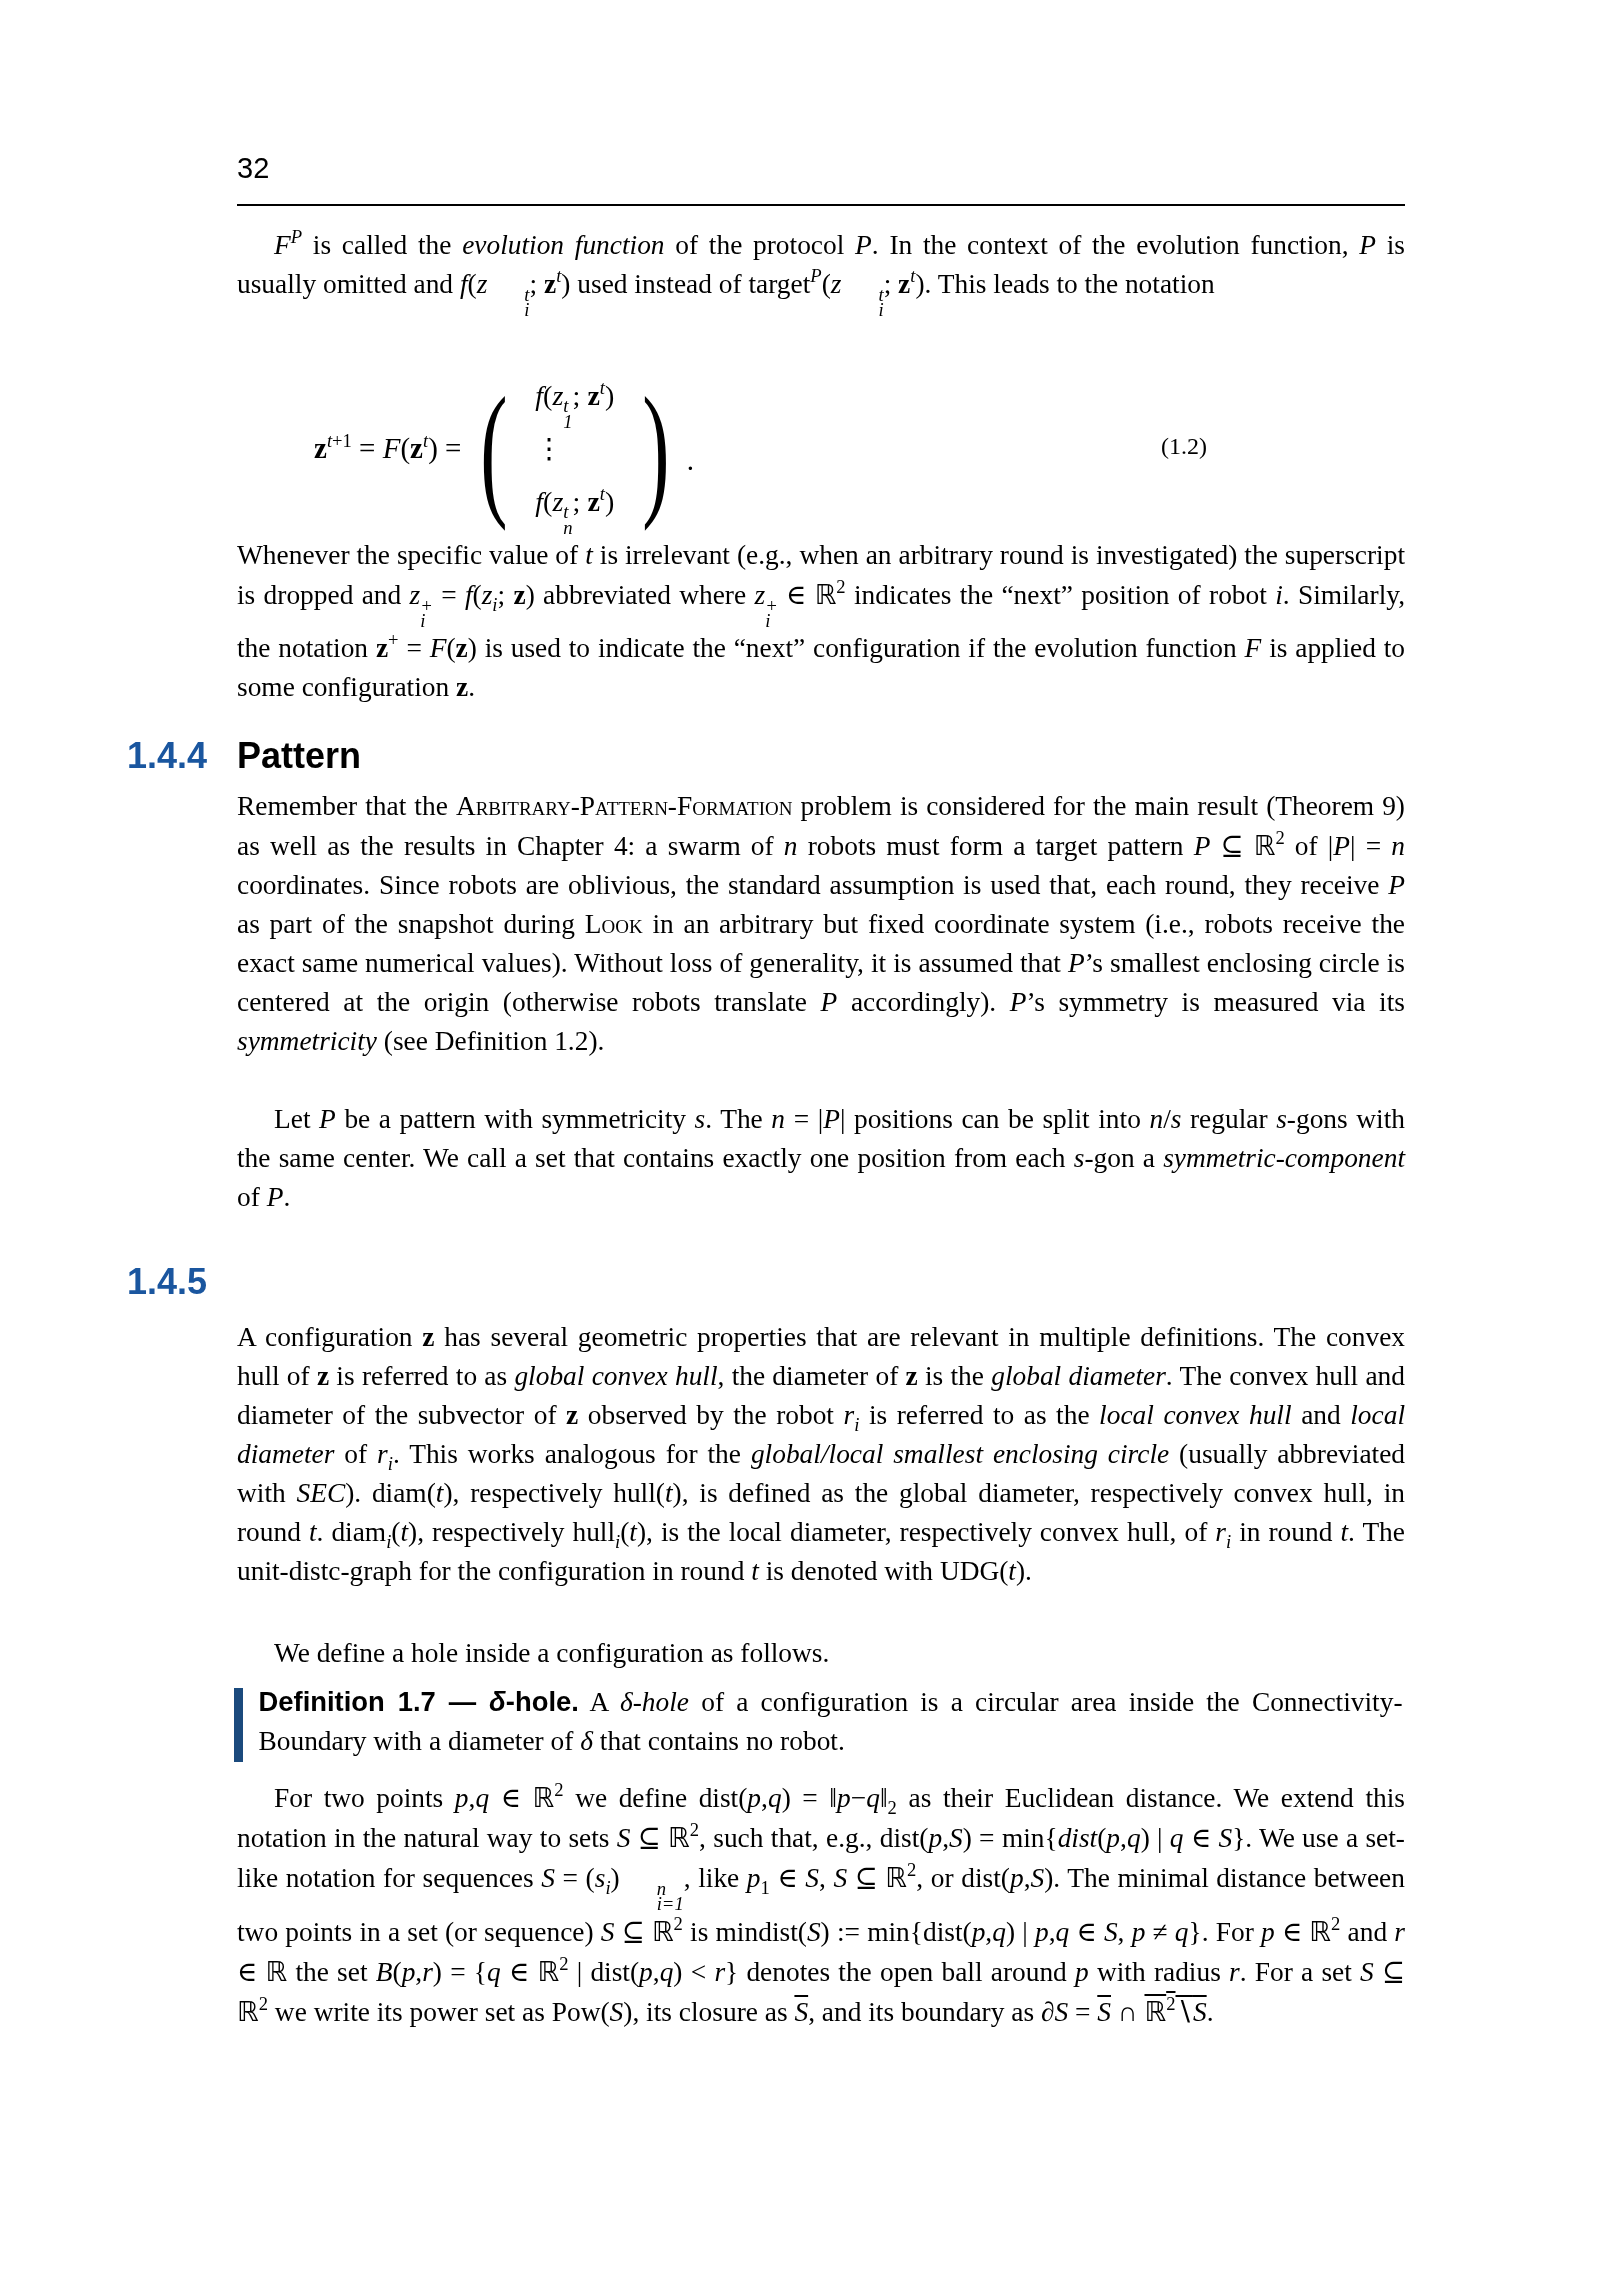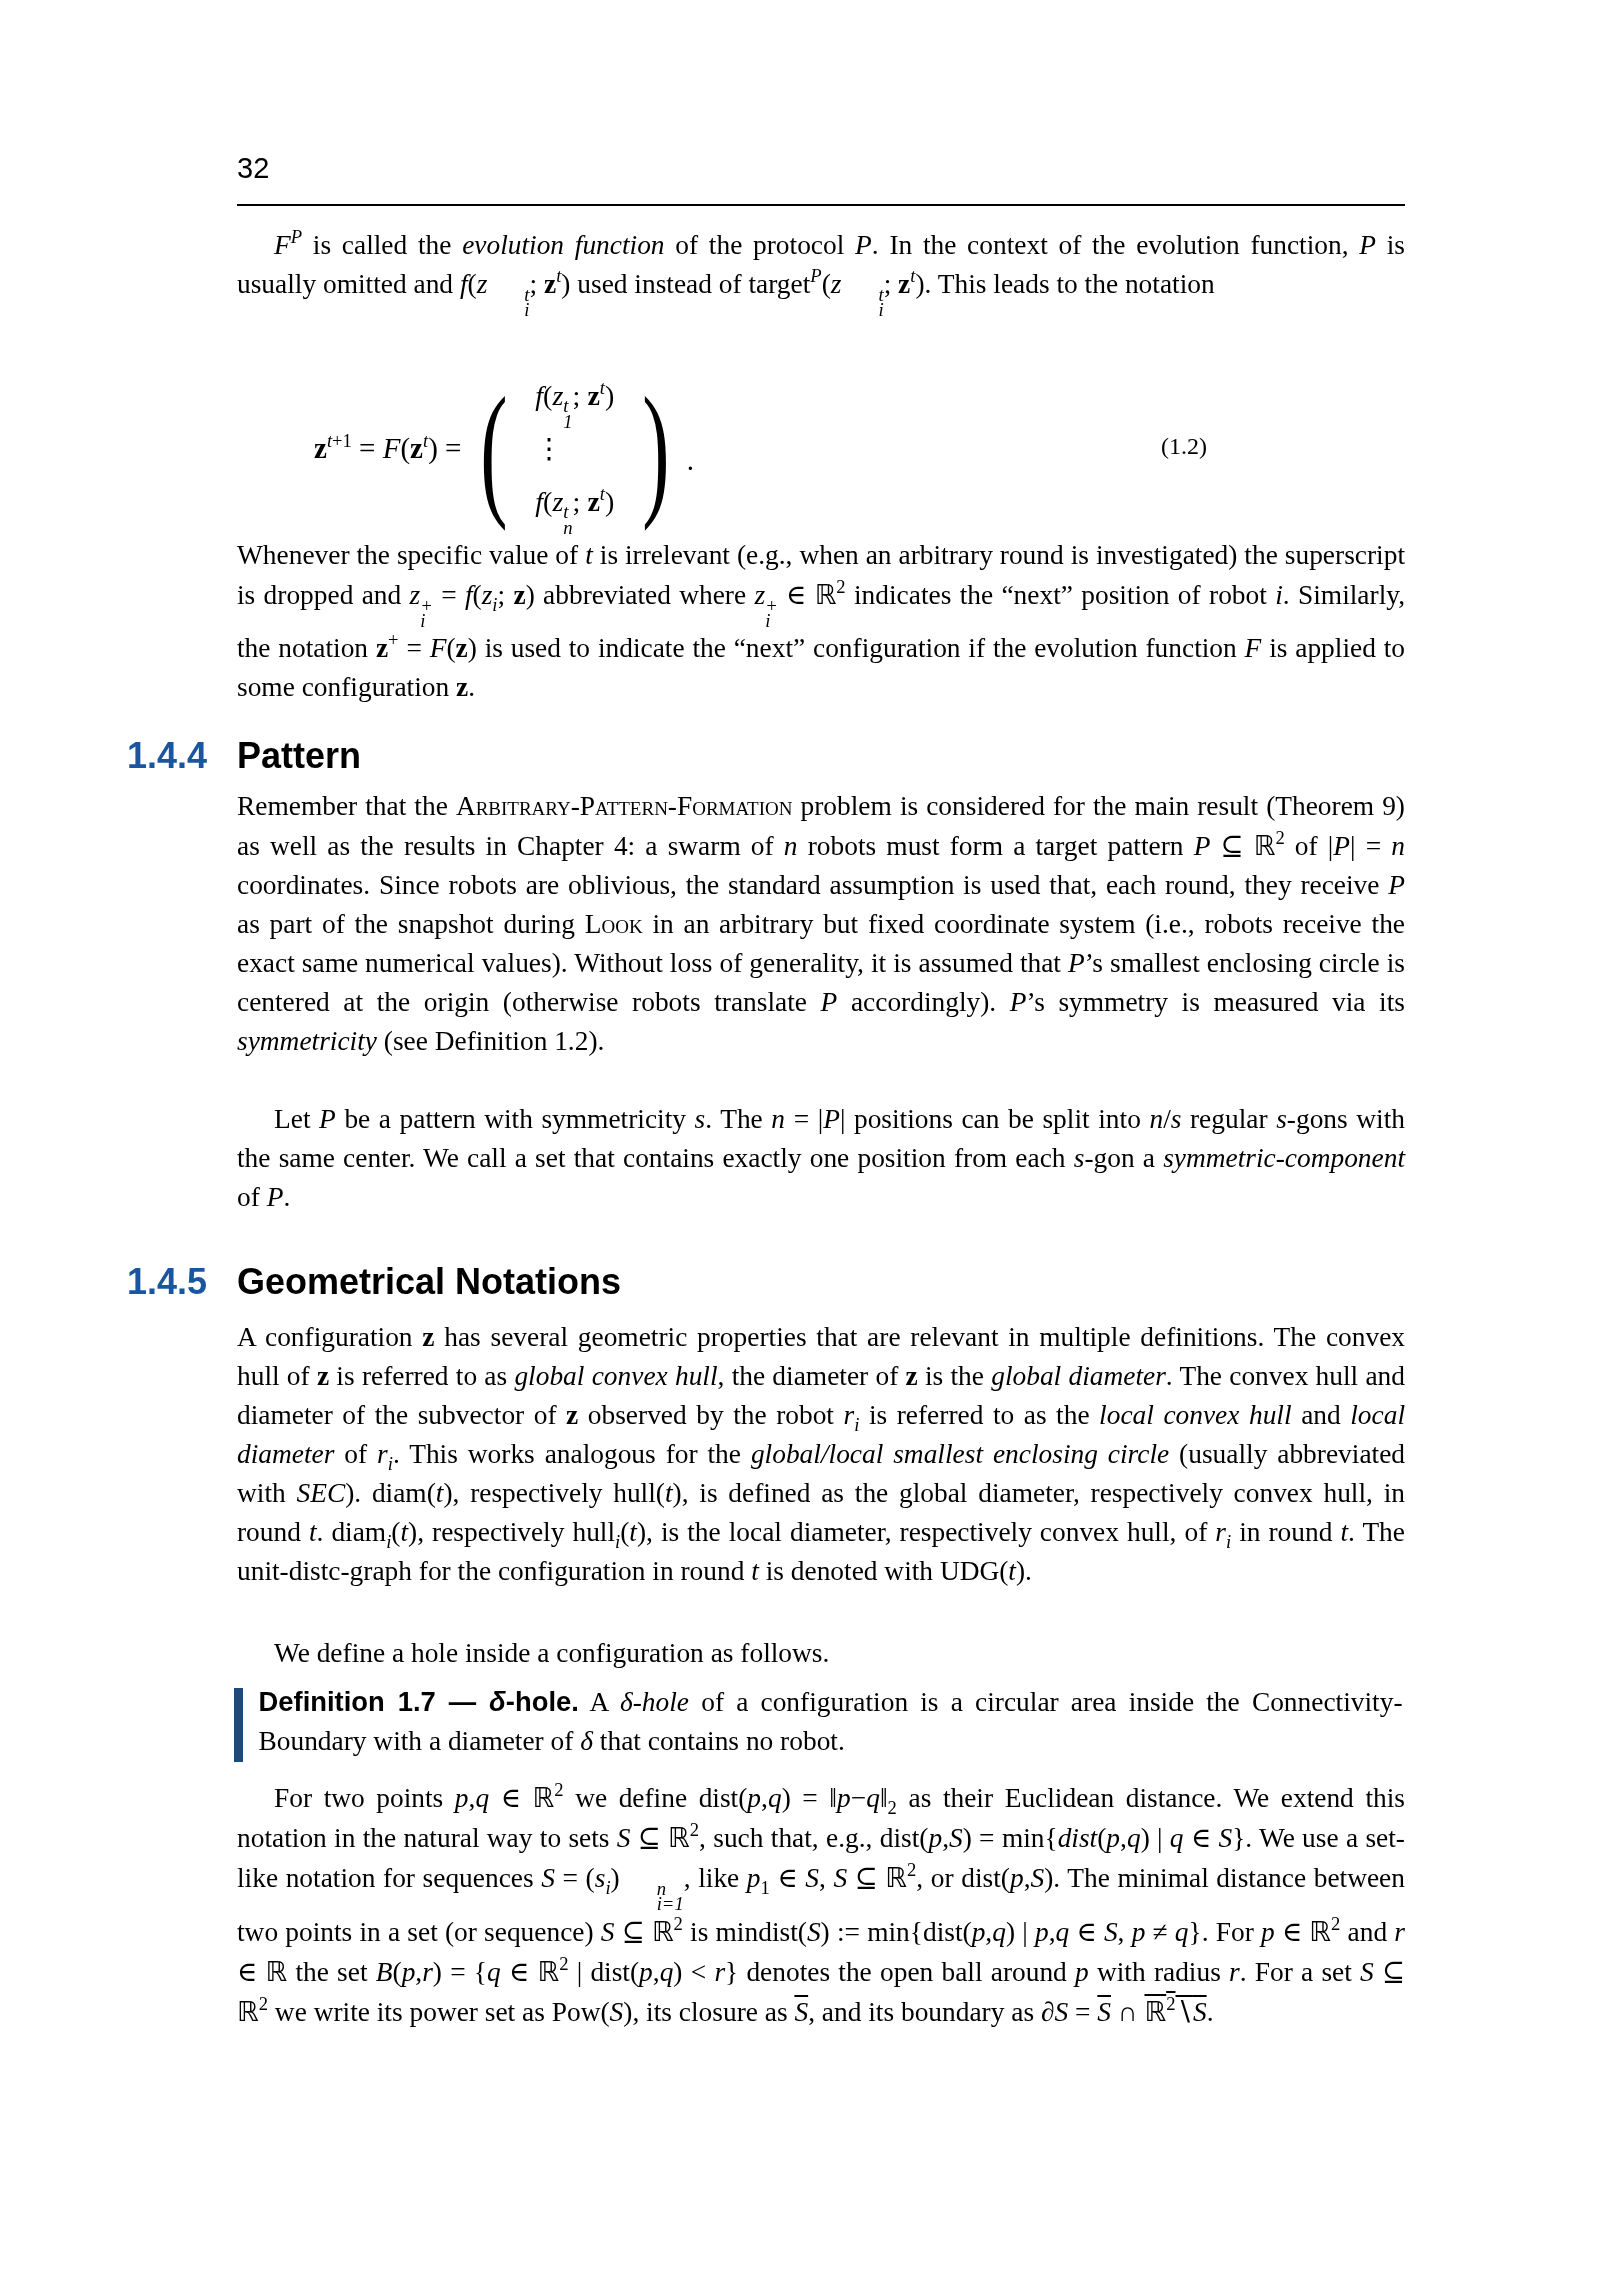--- a/index.html
+++ b/index.html
@@ -116,21 +116,20 @@
   <div class="sech" style="top:733px;">
     <span class="secnum">1.4.4</span>
     <span class="sectitle">Pattern</span>
   </div>
 
   <div class="col just" style="top:787px;"><span>Remember that the </span><span class="sc">Arbitrary-Pattern-Formation</span><span> problem is considered for the main result (Theorem 9) as well as the results in Chapter 4: a swarm of </span><span class="i">n</span><span> robots must form a target pattern </span><span class="i">P</span><span> ⊆ </span><span class="bb">ℝ</span><span class="sup">2</span><span> of |</span><span class="i">P</span><span>| = </span><span class="i">n</span><span> coordinates. Since robots are oblivious, the standard assumption is used that, each round, they receive </span><span class="i">P</span><span> as part of the snapshot during </span><span class="sc">Look</span><span> in an arbitrary but fixed coordinate system (i.e., robots receive the exact same numerical values). Without loss of generality, it is assumed that </span><span class="i">P</span><span>’s smallest enclosing circle is centered at the origin (otherwise robots translate </span><span class="i">P</span><span> accordingly). </span><span class="i">P</span><span>’s symmetry is measured via its </span><span class="i">symmetricity</span><span> (see Definition 1.2).</span></div>
   <div class="col just indent" style="top:1100px;"><span>Let </span><span class="i">P</span><span> be a pattern with symmetricity </span><span class="i">s</span><span>. The </span><span class="i">n</span><span> = |</span><span class="i">P</span><span>| positions can be split into </span><span class="i">n</span><span>/</span><span class="i">s</span><span> regular </span><span class="i">s</span><span>-gons with the same center. We call a set that contains exactly one position from each </span><span class="i">s</span><span>-gon a </span><span class="i">symmetric-component</span><span> of </span><span class="i">P</span><span>.</span></div>
 
   <div class="sech" style="top:1259px;">
     <span class="secnum">1.4.5</span>
-    <span class="sectitle">Geometrical Notations</span>
   </div>
 
   <div class="col just" style="top:1318px;"><span>A configuration </span><span class="b">z</span><span> has several geometric properties that are relevant in multiple definitions. The convex hull of </span><span class="b">z</span><span> is referred to as </span><span class="i">global convex hull</span><span>, the diameter of </span><span class="b">z</span><span> is the </span><span class="i">global diameter</span><span>. The convex hull and diameter of the subvector of </span><span class="b">z</span><span> observed by the robot </span><span class="i">r</span><span class="subi">i</span><span> is referred to as the </span><span class="i">local convex hull</span><span> and </span><span class="i">local diameter</span><span> of </span><span class="i">r</span><span class="subi">i</span><span>. This works analogous for the </span><span class="i">global/local smallest enclosing circle</span><span> (usually abbreviated with </span><span class="i">SEC</span><span>). diam(</span><span class="i">t</span><span>), respectively hull(</span><span class="i">t</span><span>), is defined as the global diameter, respectively convex hull, in round </span><span class="i">t</span><span>. diam</span><span class="subi">i</span><span>(</span><span class="i">t</span><span>), respectively hull</span><span class="subi">i</span><span>(</span><span class="i">t</span><span>), is the local diameter, respectively convex hull, of </span><span class="i">r</span><span class="subi">i</span><span> in round </span><span class="i">t</span><span>. The unit-distc-graph for the configuration in round </span><span class="i">t</span><span> is denoted with UDG(</span><span class="i">t</span><span>).</span></div>
   <div class="col just indent" style="top:1634px;"><span>We define a hole inside a configuration as follows.</span></div>
 
   <div class="defblock">
     <div class="defbar"></div>
     <div class="deftext"><span class="db">Definition 1.7 — </span><span class="dbi">δ</span><span class="db">-hole.</span><span> A </span><span class="i">δ-hole</span><span> of a configuration is a circular area inside the Connectivity-Boundary with a diameter of </span><span class="i">δ</span><span> that contains no robot.</span></div>
   </div>
 

